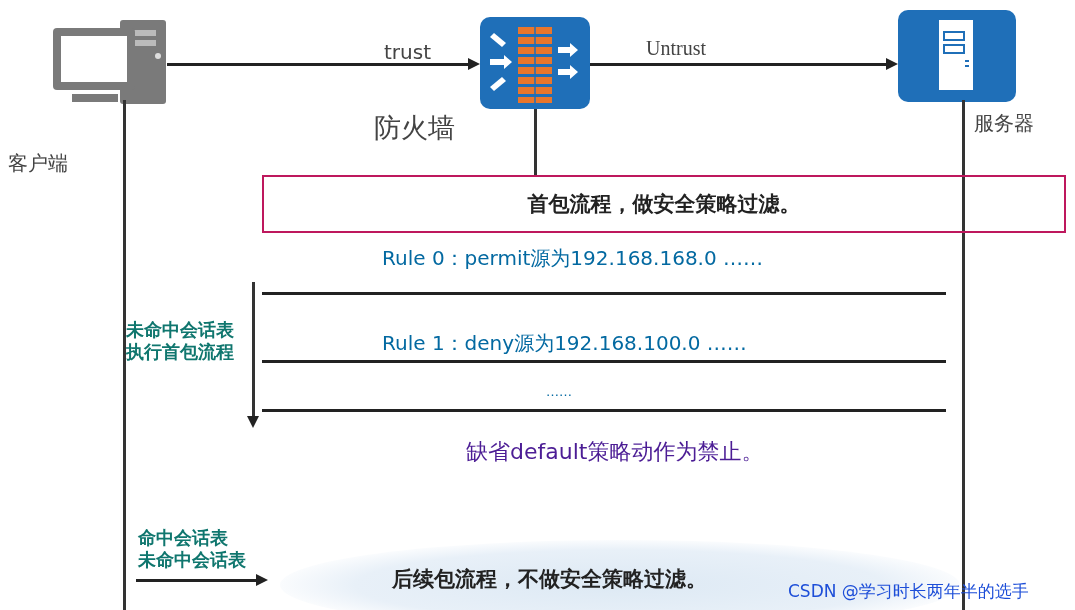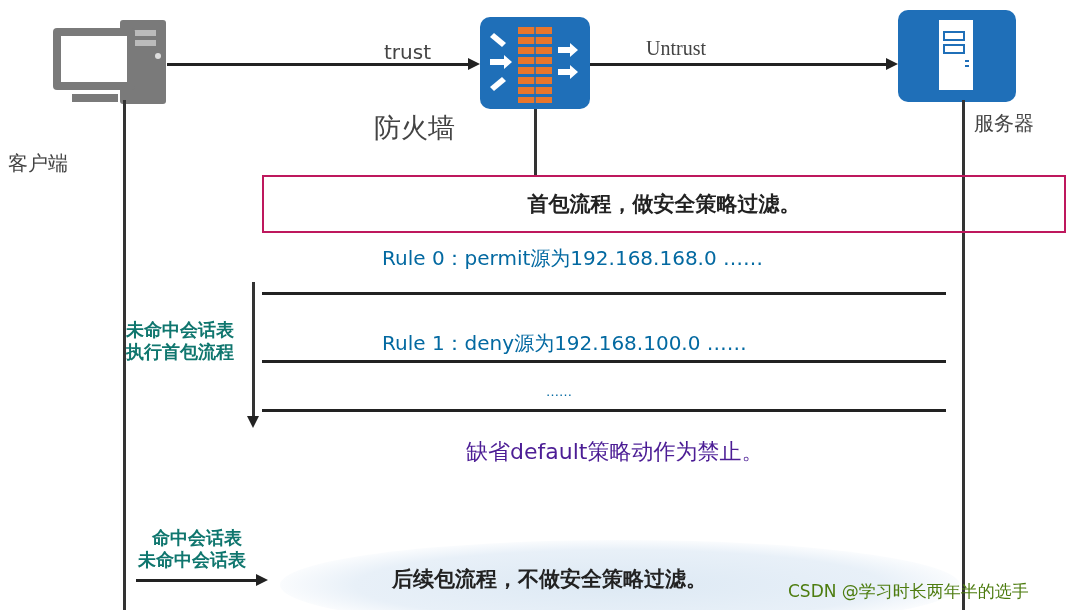--- a/index.html
+++ b/index.html
@@ -92,19 +92,19 @@
 <div class="rule" style="left:546px;top:384px;font-size:13px;">……</div>
 <div class="line-h" style="left:262px;top:409px;width:684px;"></div>
 <div class="rule" style="left:438px;top:437px;font-size:22px;color:#4c1d95;margin-left:28px;">缺省default策略动作为禁止。</div>
 
 <div class="line-v" style="left:252px;top:282px;height:136px;"></div>
 <div class="arrowhead-d" style="left:247px;top:416px;"></div>
 <div class="small" style="left:126px;top:320px;">未命中会话表</div>
 <div class="small" style="left:126px;top:342px;">执行首包流程</div>
 
 <div class="abs" style="left:280px;top:540px;width:680px;height:90px;border-radius:50%;background:radial-gradient(ellipse at center,#dde9f4 0%,#e8f0f8 55%,rgba(255,255,255,0) 75%);"></div>
-<div class="small" style="left:138px;top:528px;margin-left:14px;">命中会话表</div>
+<div class="small" style="left:138px;top:528px;">命中会话表</div>
 <div class="small" style="left:138px;top:550px;">未命中会话表</div>
 <div class="line-h" style="left:136px;top:579px;width:122px;"></div>
 <div class="arrowhead-r" style="left:256px;top:574px;"></div>
 <div class="bold abs" style="left:392px;top:565px;font-size:21px;white-space:nowrap;">后续包流程，不做安全策略过滤。</div>
 
-<div class="abs" style="left:788px;top:580px;font-size:17px;color:#4d7c0f;white-space:nowrap;">CSDN @学习时长两年半的选手</div>
+<div class="abs" style="left:788px;top:580px;font-size:17px;color:#1d4ed8;white-space:nowrap;">CSDN @学习时长两年半的选手</div>
 
 </body></html>

